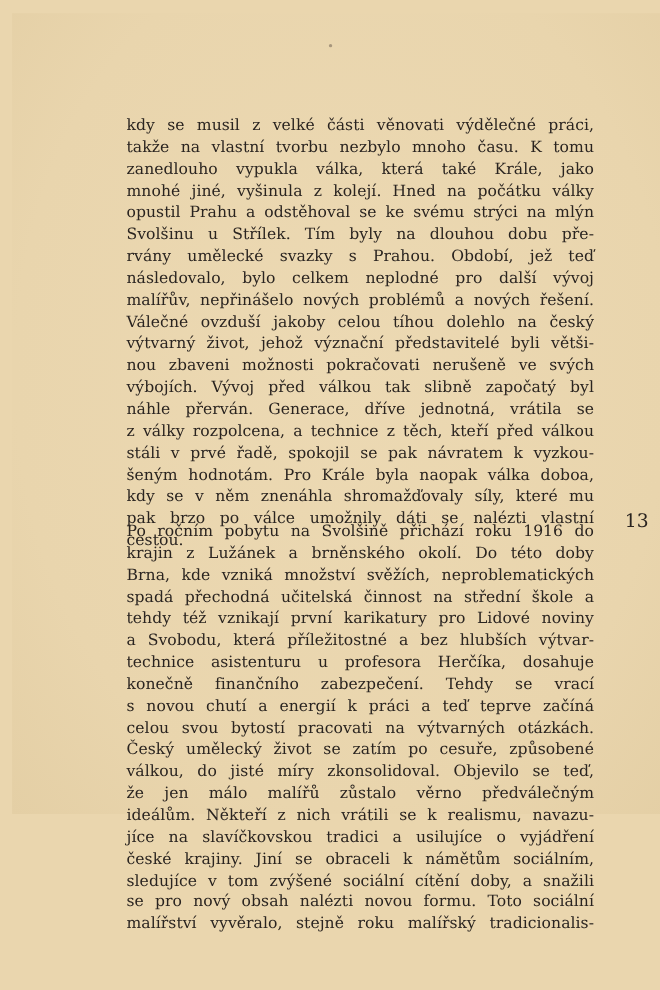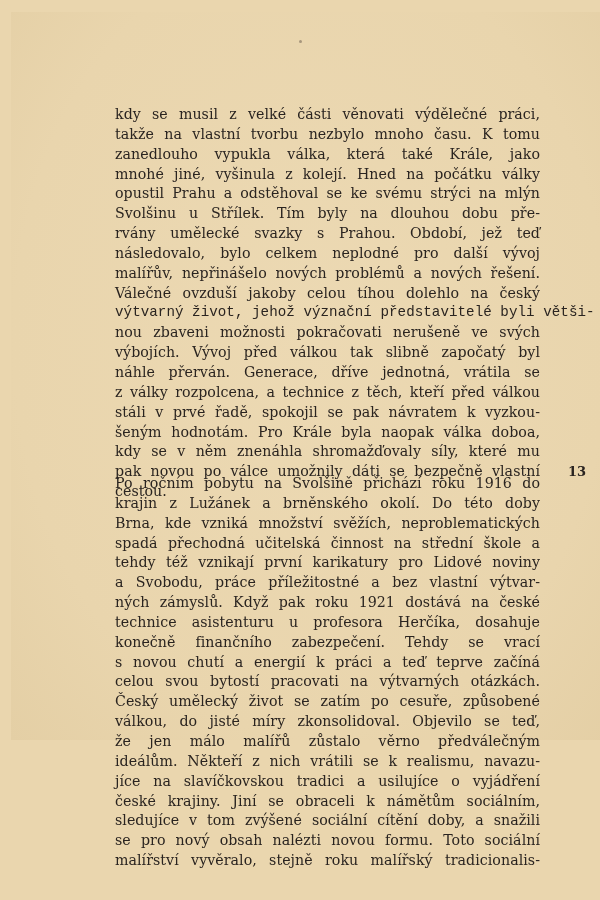--- a/index.html
+++ b/index.html
@@ -23,63 +23,62 @@
     display: block; height: 19.85px; line-height: 19.85px;
     font-size: 14.2px; white-space: nowrap;
     text-align: justify; text-align-last: justify;
     letter-spacing: 0.05px;
   }
   .line.last { text-align-last: left; }
   #para1 { top: 93px; }
   #para2 { top: 462px; }
   .folio {
     position: absolute; left: 557px; top: 452px;
-    font-family: "DejaVu Serif", serif; font-weight: bold; font-size: 13px;
+    font-family: "DejaVu Serif", serif; font-weight: normal; font-size: 17px;
     color: #2a2420;
   }
 </style>
 </head>
 <body>
 
 <div class="page">
   <div class="speck"></div>
 
   <div class="text-block" id="para1">
     <span class="line" style="display: block;">kdy se musil z velké části věnovati výdělečné práci,</span>
     <span class="line" style="display: block;">takže na vlastní tvorbu nezbylo mnoho času. K tomu</span>
     <span class="line" style="display: block;">zanedlouho vypukla válka, která také Krále, jako</span>
     <span class="line" style="display: block;">mnohé jiné, vyšinula z kolejí. Hned na počátku války</span>
     <span class="line" style="display: block;">opustil Prahu a odstěhoval se ke svému strýci na mlýn</span>
     <span class="line" style="display: block;">Svolšinu u Střílek. Tím byly na dlouhou dobu pře-</span>
     <span class="line" style="display: block;">rvány umělecké svazky s Prahou. Období, jež teď</span>
     <span class="line" style="display: block;">následovalo, bylo celkem neplodné pro další vývoj</span>
     <span class="line" style="display: block;">malířův, nepřinášelo nových problémů a nových řešení.</span>
     <span class="line" style="display: block;">Válečné ovzduší jakoby celou tíhou dolehlo na český</span>
-    <span class="line" style="display: block; font-family: Liberation Mono, monospace;">výtvarný život, jehož význační představitelé byli větši-</span>
+    <span class="line" style="display: block;">výtvarný život, jehož význační představitelé byli větši-</span>
     <span class="line" style="display: block;">nou zbaveni možnosti pokračovati nerušeně ve svých</span>
     <span class="line" style="display: block;">výbojích. Vývoj před válkou tak slibně započatý byl</span>
     <span class="line" style="display: block;">náhle přerván. Generace, dříve jednotná, vrátila se</span>
     <span class="line" style="display: block;">z války rozpolcena, a technice z těch, kteří před válkou</span>
     <span class="line" style="display: block;">stáli v prvé řadě, spokojil se pak návratem k vyzkou-</span>
     <span class="line" style="display: block;">šeným hodnotám. Pro Krále byla naopak válka doboa,</span>
     <span class="line" style="display: block;">kdy se v něm znenáhla shromažďovaly síly, které mu</span>
-    <span class="line" style="display: block;">pak novou po válce umožnily dáti se bezpečně vlastní</span>
+    <span class="line" style="display: block;">pak brzo po válce umožnily dáti se nalézti vlastní</span>
     <span class="line last" style="display: block;">cestou.</span>
   </div>
 
   <div class="folio">13</div>
 
   <div class="text-block" id="para2">
     <span class="line" style="display: block;">Po ročním pobytu na Svolšině přichází roku 1916 do</span>
     <span class="line" style="display: block;">krajin z Lužánek a brněnského okolí. Do této doby</span>
     <span class="line" style="display: block;">Brna, kde vzniká množství svěžích, neproblematických</span>
     <span class="line" style="display: block;">spadá přechodná učitelská činnost na střední škole a</span>
     <span class="line" style="display: block;">tehdy též vznikají první karikatury pro Lidové noviny</span>
-    <span class="line" style="display: block;">a Svobodu, práce příležitostné a bez vlastní výtvar-</span>
-    <span class="line" style="display: block;">ných zámyslů. Když pak roku 1921 dostává na české</span>
+    <span class="line" style="display: block;">a Svobodu, která příležitostné a bez hlubších výtvar-</span>
     <span class="line" style="display: block;">technice asistenturu u profesora Herčíka, dosahuje</span>
     <span class="line" style="display: block;">konečně finančního zabezpečení. Tehdy se vrací</span>
     <span class="line" style="display: block;">s novou chutí a energií k práci a teď teprve začíná</span>
     <span class="line" style="display: block;">celou svou bytostí pracovati na výtvarných otázkách.</span>
     <span class="line" style="display: block;">Český umělecký život se zatím po cesuře, způsobené</span>
     <span class="line" style="display: block;">válkou, do jisté míry zkonsolidoval. Objevilo se teď,</span>
     <span class="line" style="display: block;">že jen málo malířů zůstalo věrno předválečným</span>
     <span class="line" style="display: block;">ideálům. Někteří z nich vrátili se k realismu, navazu-</span>
     <span class="line" style="display: block;">jíce na slavíčkovskou tradici a usilujíce o vyjádření</span>
     <span class="line" style="display: block;">české krajiny. Jiní se obraceli k námětům sociálním,</span>

